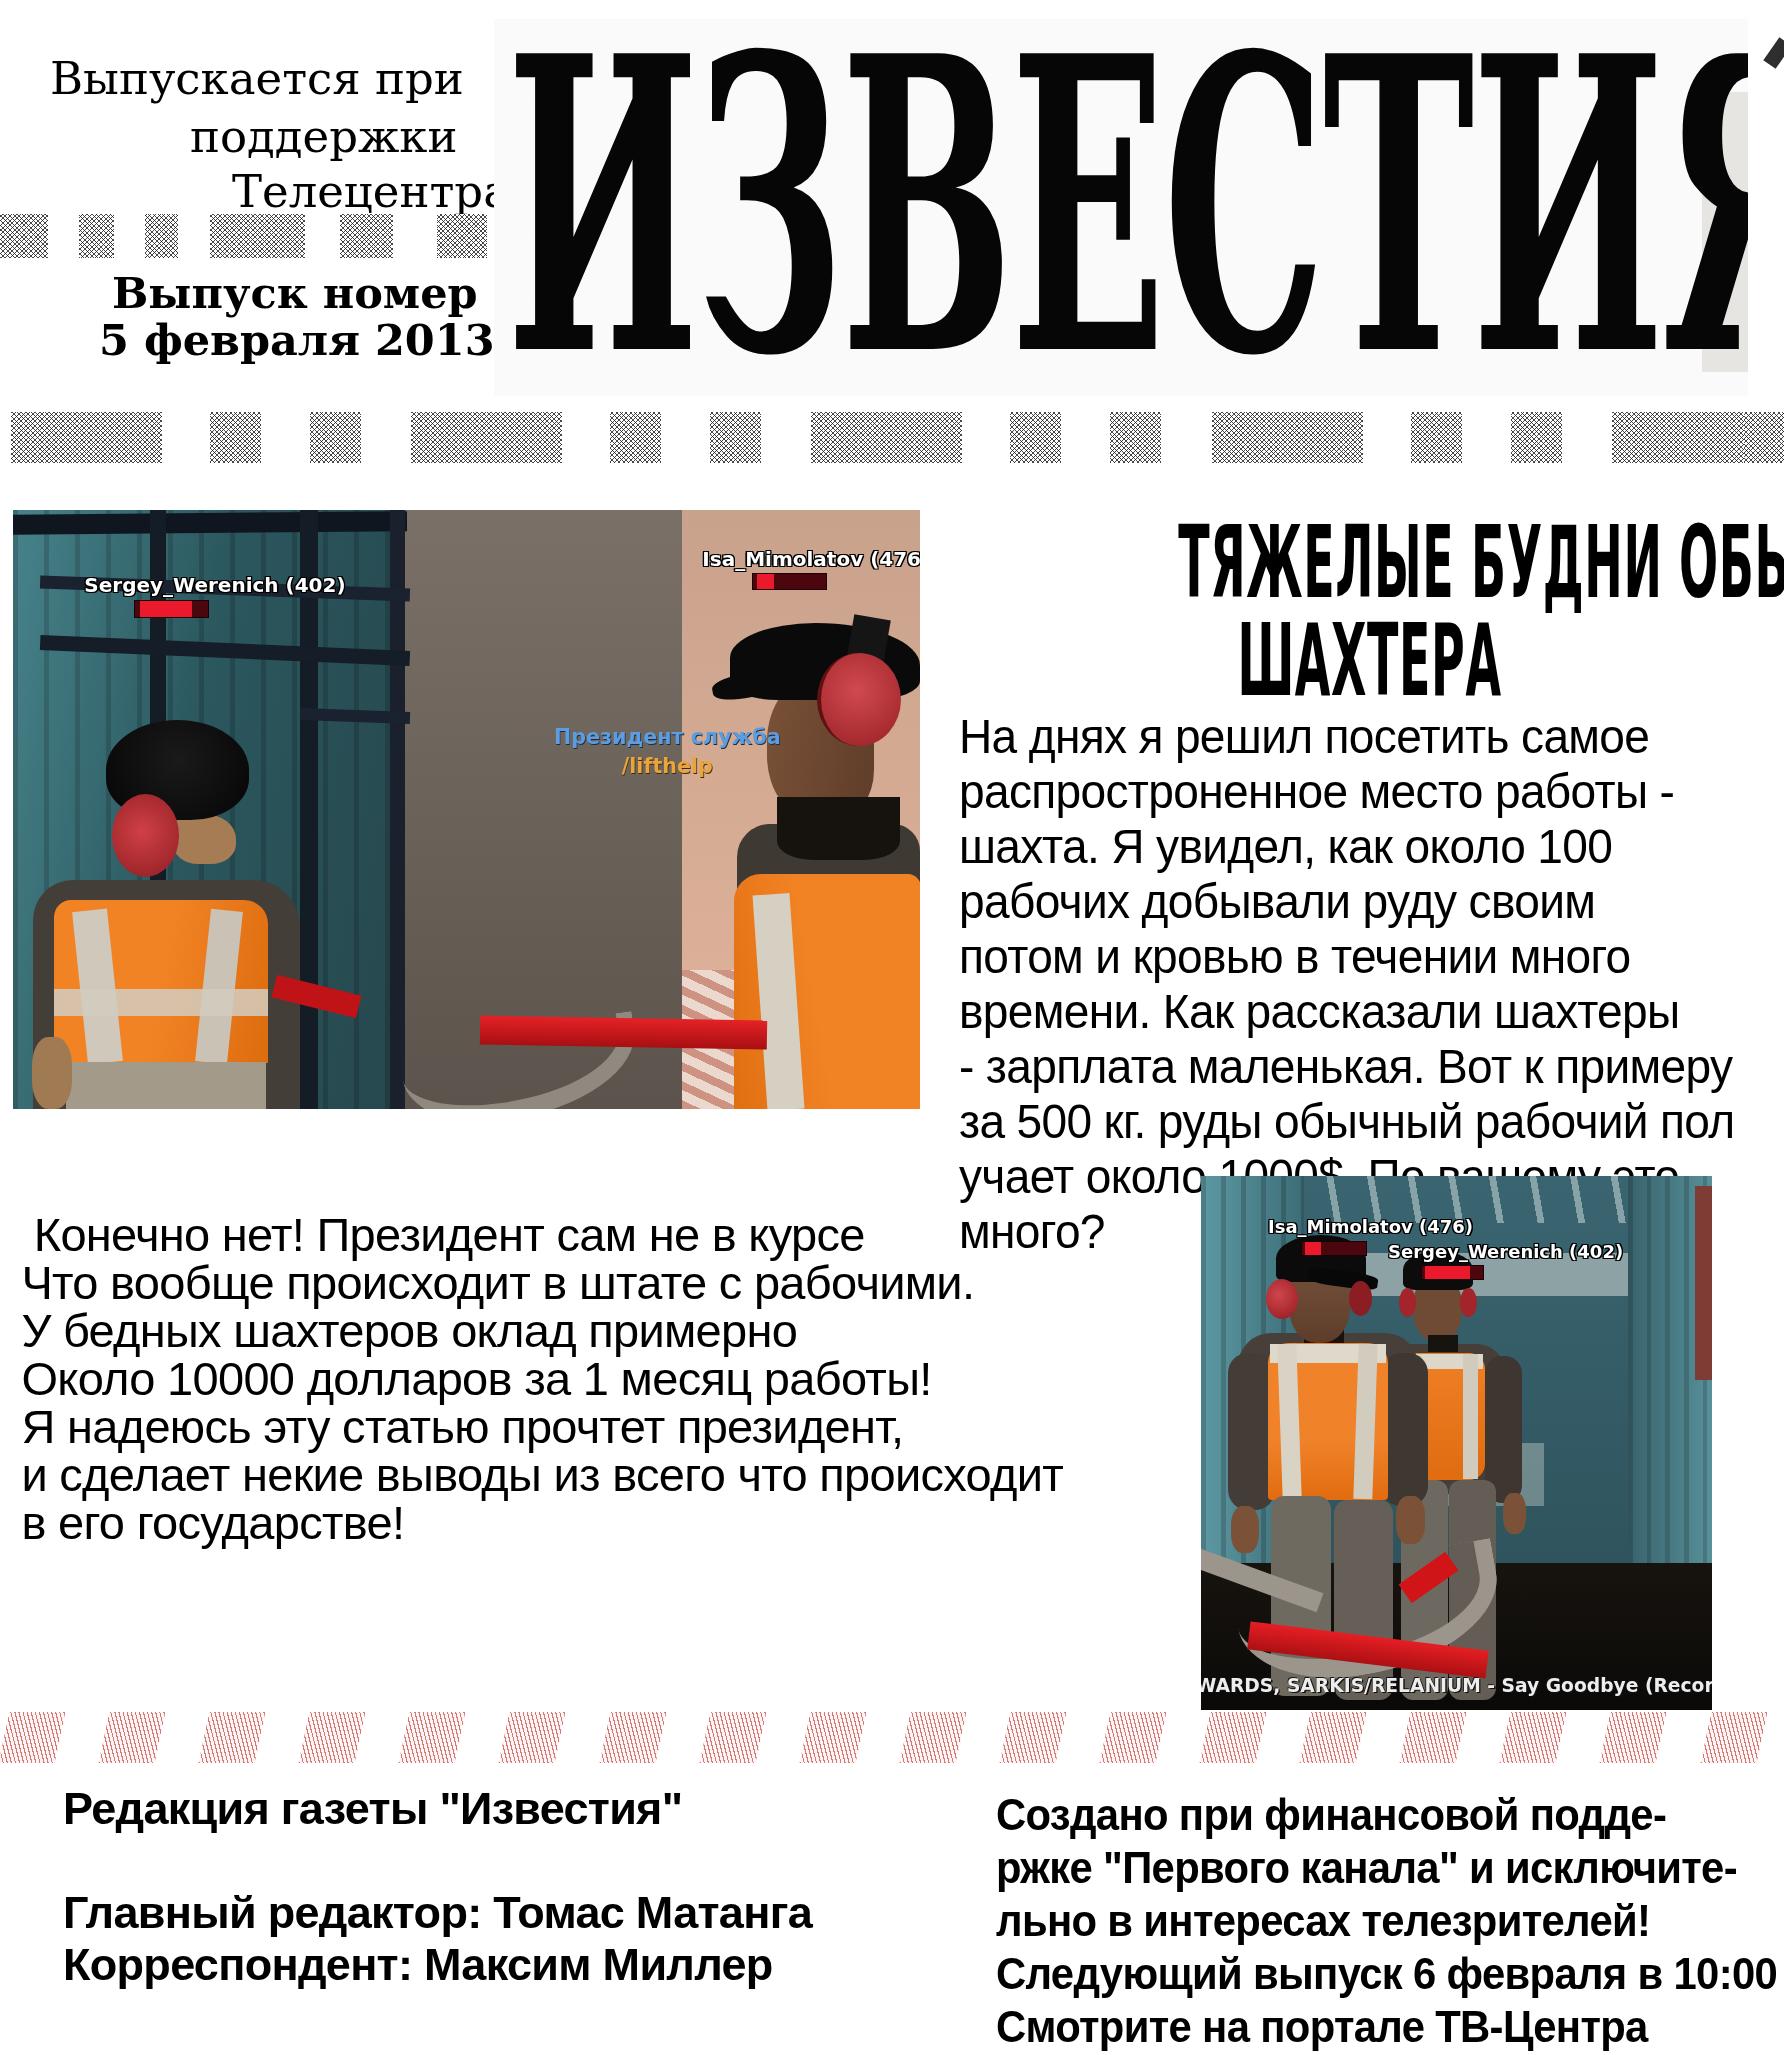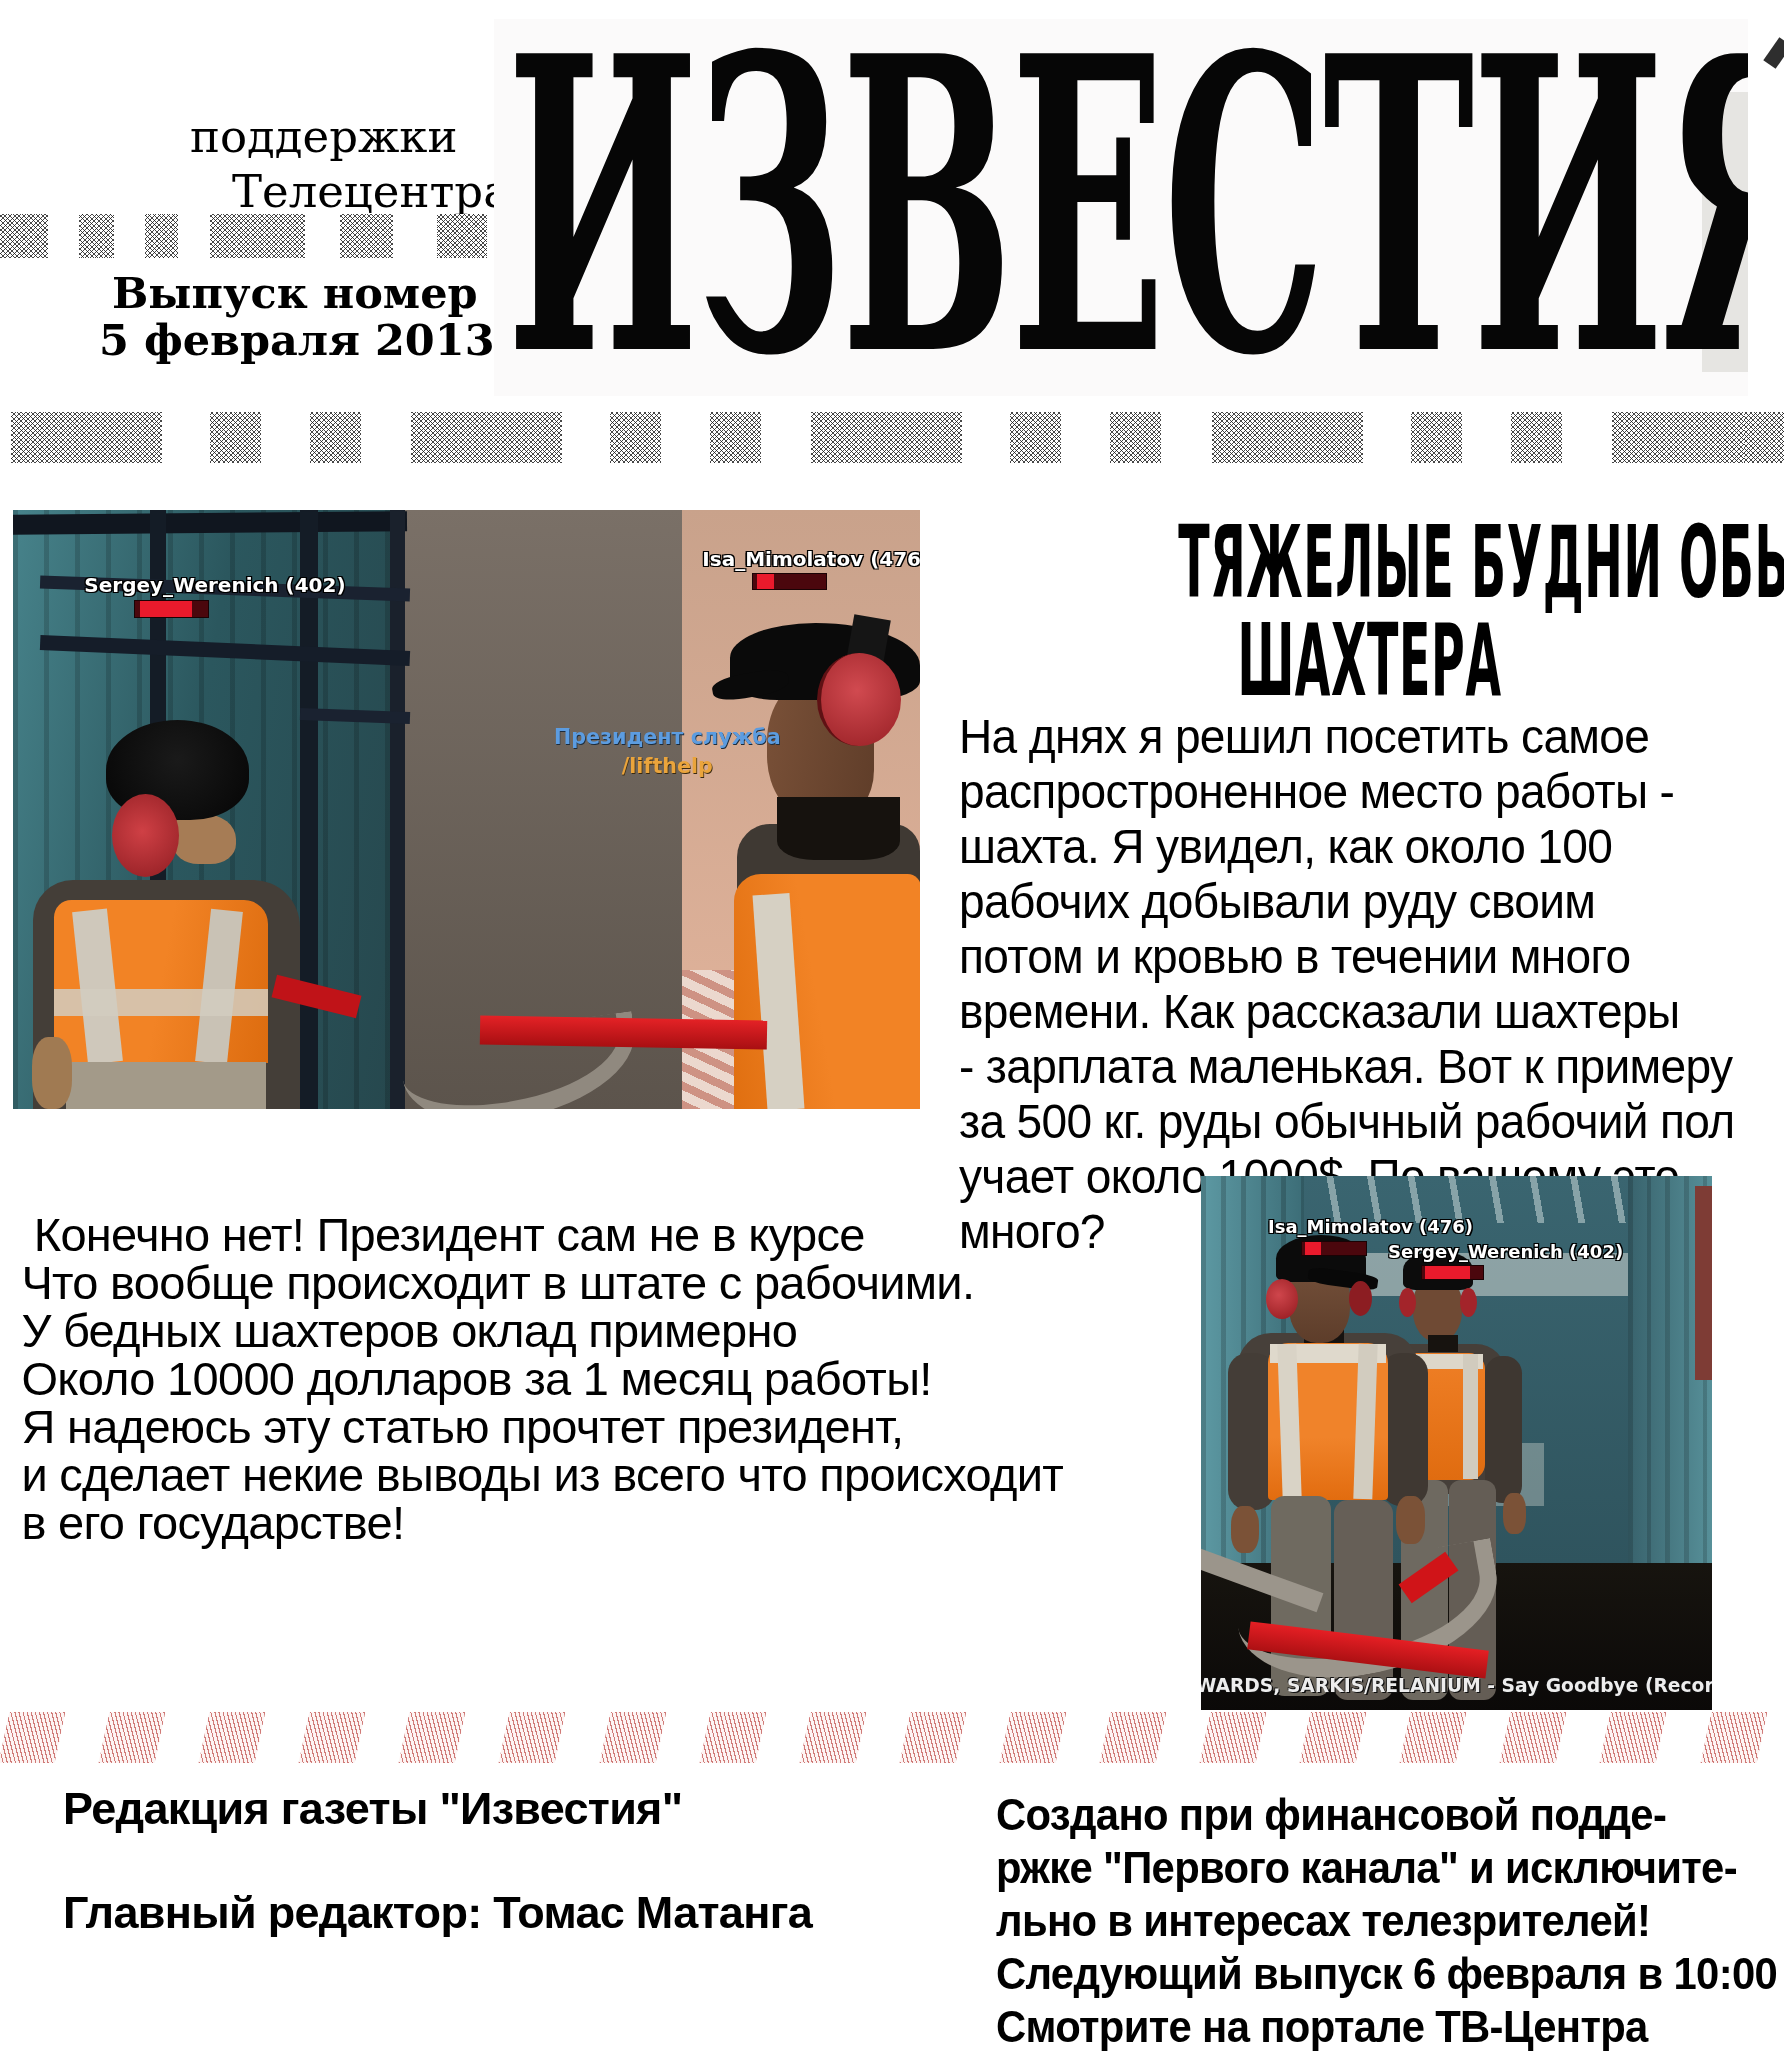--- a/index.html
+++ b/index.html
@@ -42,20 +42,21 @@
   .hbar{position:absolute;background:#4b070d;border:1.3px solid rgba(0,0,0,.65);}
   .hfill{height:100%;background:#ea1a2c;}
   .radio{position:absolute;color:#ededed;font-weight:bold;font-size:20px;white-space:nowrap;
       font-family:"DejaVu Sans",sans-serif;text-shadow:1.3px 1.3px 0 #111,-0.7px -0.7px 0 #111;letter-spacing:0;}
 </style>
 </head>
 <body>
 
 <div class="page">
 
+  <div class="abs serif" style="left:50px;top:52px;font-size:45px;">Выпускается  при</div>
   <div class="abs serif" style="left:190px;top:110px;font-size:45px;">поддержки</div>
   <div class="abs serif" style="left:232px;top:165px;font-size:45px;">Телецентра</div>
 
   <i class="gq rowA" style="left:0;width:48px;"></i>
   <i class="gq rowA" style="left:79px;width:35px;"></i>
   <i class="gq rowA" style="left:145px;width:33px;"></i>
   <i class="gq rowA" style="left:210px;width:95px;"></i>
   <i class="gq rowA" style="left:340px;width:53px;"></i>
   <i class="gq rowA" style="left:437px;width:50px;"></i>
 
@@ -241,20 +242,21 @@
   <i class="pq" style="left:1105px;"></i>
   <i class="pq" style="left:1205px;"></i>
   <i class="pq" style="left:1305px;"></i>
   <i class="pq" style="left:1405px;"></i>
   <i class="pq" style="left:1505px;"></i>
   <i class="pq" style="left:1605px;"></i>
   <i class="pq" style="left:1706px;"></i>
 
   <div class="abs fl" style="left:63px;top:1783px;">Редакция газеты "Известия"</div>
   <div class="abs fl" style="left:63px;top:1887px;">Главный  редактор: Томас Матанга</div>
+  <div class="abs fl" style="left:63px;top:1939px;">Корреспондент: Максим  Миллер</div>
   <div class="abs credits pre">Создано при финансовой подде-
 ржке "Первого канала" и исключите-
 льно в интересах телезрителей!
 Следующий выпуск 6 февраля в 10:00
 Смотрите на портале ТВ-Центра</div>
 
 </div>
 
 
 </body></html>

